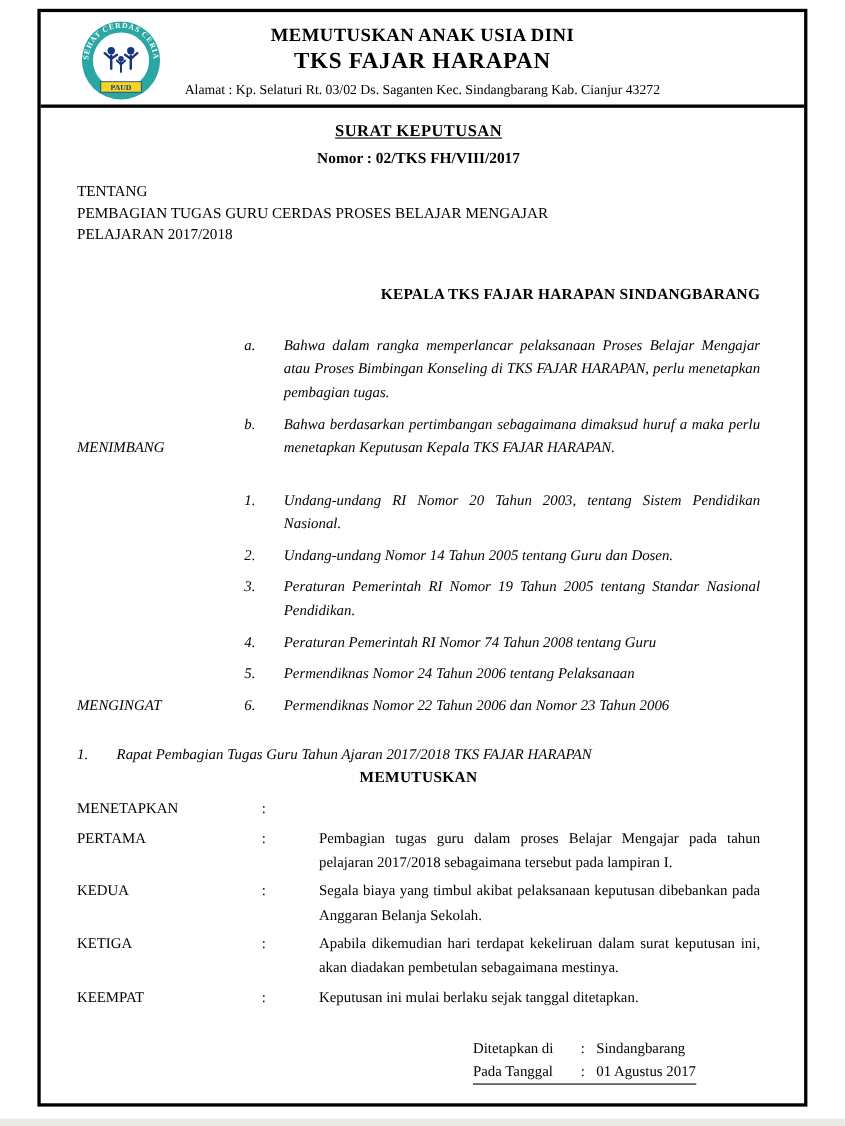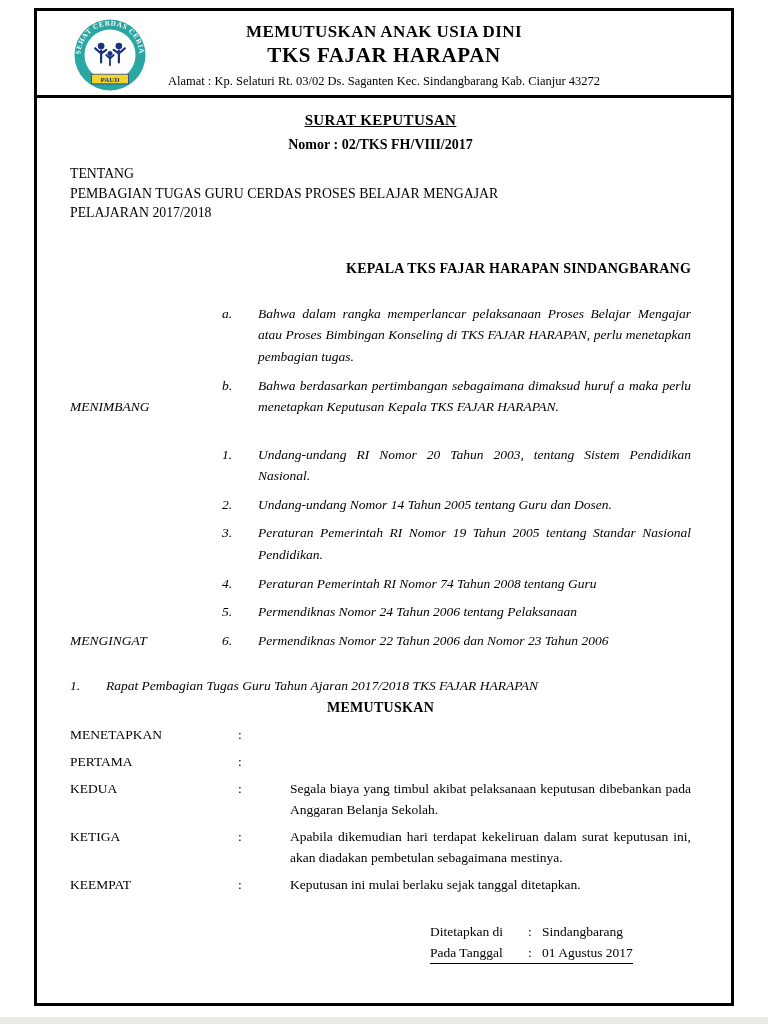--- a/index.html
+++ b/index.html
@@ -164,20 +164,21 @@
       <div class="decision-heading">MEMUTUSKAN</div>
 
       <div class="drow">
         <div class="dlabel">MENETAPKAN</div>
         <div class="dsep">:</div>
         <div class="dtext"></div>
       </div>
       <div class="drow">
         <div class="dlabel">PERTAMA</div>
         <div class="dsep">:</div>
+        <div class="dtext">Pembagian tugas guru dalam proses Belajar Mengajar pada tahun pelajaran 2017/2018 sebagaimana tersebut pada lampiran I.</div>
       </div>
       <div class="drow">
         <div class="dlabel">KEDUA</div>
         <div class="dsep">:</div>
         <div class="dtext">Segala biaya yang timbul akibat pelaksanaan keputusan dibebankan pada Anggaran Belanja Sekolah.</div>
       </div>
       <div class="drow">
         <div class="dlabel">KETIGA</div>
         <div class="dsep">:</div>
         <div class="dtext">Apabila dikemudian hari terdapat kekeliruan dalam surat keputusan ini, akan diadakan pembetulan sebagaimana mestinya.</div>

